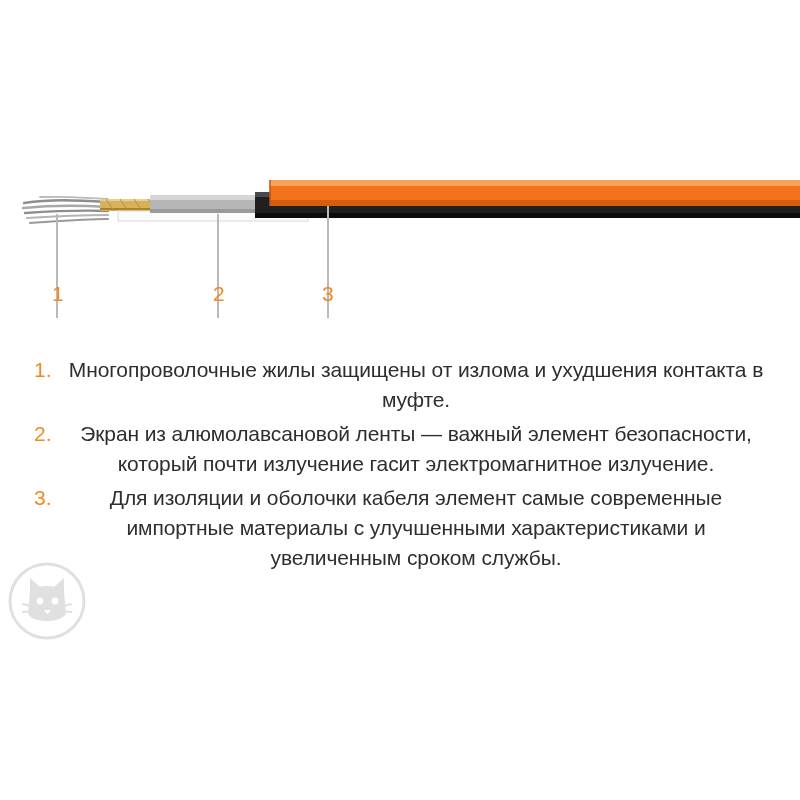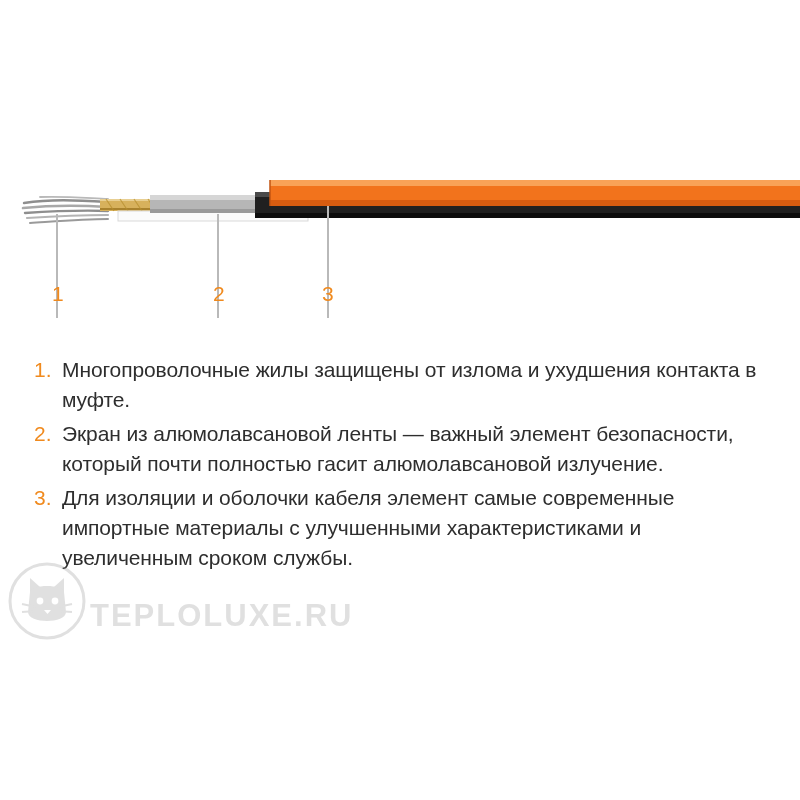--- a/index.html
+++ b/index.html
@@ -69,20 +69,21 @@
     text-align: left;
     padding-left: 4px;
     box-sizing: border-box;
   }
   .item-text {
     font-size: 21px;
     line-height: 30px;
     color: #2e2e2e;
     flex: 1;
     letter-spacing: -0.1px;
+    text-align: center;
   }
 
   
   .watermark {
     position: absolute;
     left: 8px;
     top: 560px;
     width: 340px;
     height: 110px;
     opacity: 0.30;
@@ -167,36 +168,35 @@
 
   <div class="list">
 
     <div class="item">
       <div class="item-num">1.</div>
       <div class="item-text">Многопроволочные жилы защищены от излома и ухудшения контакта в муфте.</div>
     </div>
 
     <div class="item">
       <div class="item-num">2.</div>
-      <div class="item-text">Экран из алюмолавсановой ленты — важный элемент безопасности, который почти полностью гасит алюмолавсановой излучение.</div>
+      <div class="item-text">Экран из алюмолавсановой ленты — важный элемент безопасности, который почти излучение гасит электромагнитное излучение.</div>
     </div>
 
     <div class="item">
       <div class="item-num">3.</div>
       <div class="item-text">Для изоляции и оболочки кабеля элемент самые современные импортные материалы с улучшенными характеристиками и увеличенным сроком службы.</div>
     </div>
   </div>
 
   <div class="watermark">
     <svg class="wm-cat" viewBox="0 0 78 82" xmlns="http://www.w3.org/2000/svg">
       <circle cx="39" cy="41" r="37" fill="none" stroke="#9a9a9a" stroke-width="3"></circle>
       <path d="M22 34 L22 18 L32 27 Z" fill="#9a9a9a"></path>
       <path d="M56 34 L56 18 L46 27 Z" fill="#9a9a9a"></path>
       <path d="M22 32 C 22 24, 56 24, 56 32 L58 52 C 58 64, 20 64, 20 52 Z" fill="#9a9a9a"></path>
       <circle cx="32" cy="41" r="3.4" fill="#ffffff"></circle>
       <circle cx="47" cy="41" r="3.4" fill="#ffffff"></circle>
       <path d="M36 50 L43 50 L39.5 54 Z" fill="#ffffff"></path>
       <path d="M14 44 L28 47 M14 52 L28 51 M64 44 L50 47 M64 52 L50 51" stroke="#9a9a9a" stroke-width="2" fill="none"></path>
     </svg>
-    <div class="wm-text">TEPLOLUXE.RU</div>
   </div>
 
 </div>
 
 </body></html>

